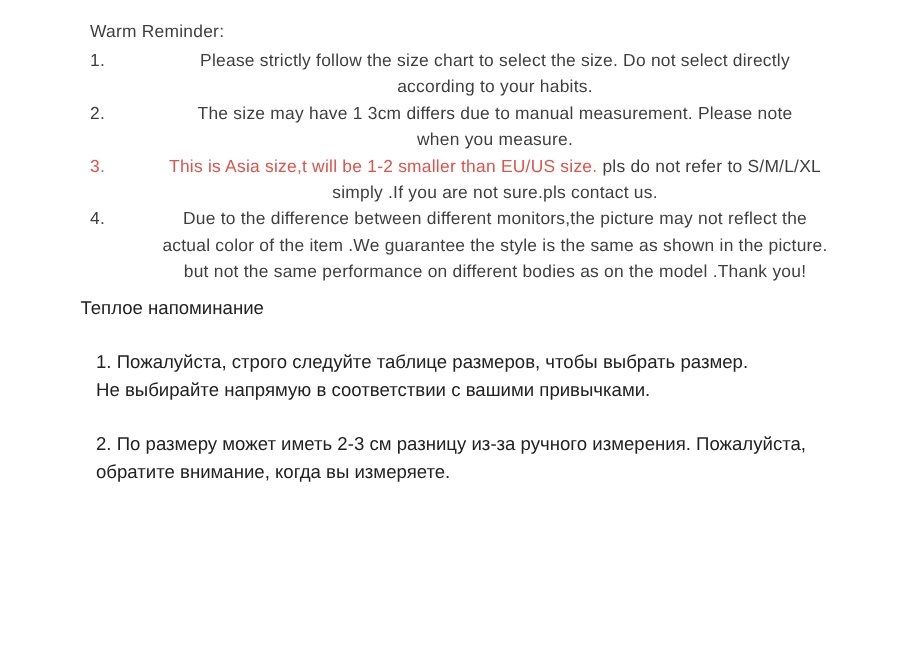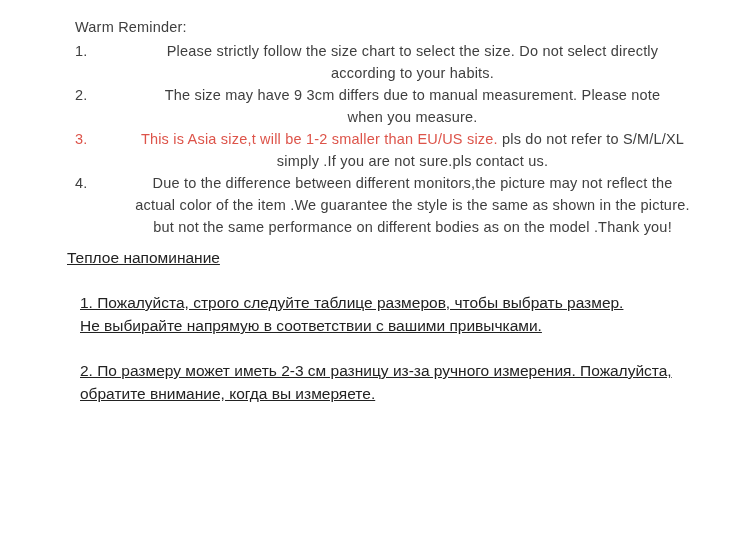--- a/index.html
+++ b/index.html
@@ -44,21 +44,20 @@
     white-space: pre;
     text-align: center;
   }
   .red-en { color: var(--red, #dd544a); }
   
   .ru-block {
     padding: 8px 8px 0 67px;
     font-size: 15.5px;
     line-height: 23px;
     color: var(--text_ru, #222222);
-    text-decoration: underline;
   }
   .ru-title {
     margin: 0 0 3px 0;
   }
   .ru-p {
     margin: 22px 0 0 13px;
     white-space: pre;
   }
   .red-ru {
     display: block;
@@ -73,21 +72,21 @@
   <div class="en-block">
     <div class="en-title">Warm Reminder:</div>
     <ol class="en-list">
       <li class="en-item">
         <span class="num">1.</span>
         <span class="txt">Please strictly follow the size chart to select the size. Do not select directly
 according to your habits.</span>
       </li>
       <li class="en-item">
         <span class="num">2.</span>
-        <span class="txt">The size may have 9 3cm differs due to manual measurement. Please note
+        <span class="txt">The size may have 1 3cm differs due to manual measurement. Please note
 when you measure.</span>
       </li>
       <li class="en-item">
         <span class="num red-en">3.</span>
         <span class="txt"><span class="red-en">This is Asia size,t will be 1-2 smaller than EU/US size.</span><span> pls do not refer to S/M/L/XL
 simply .If you are not sure.pls contact us.</span></span>
       </li>
       <li class="en-item">
         <span class="num">4.</span>
         <span class="txt">Due to the difference between different monitors,the picture may not reflect the

